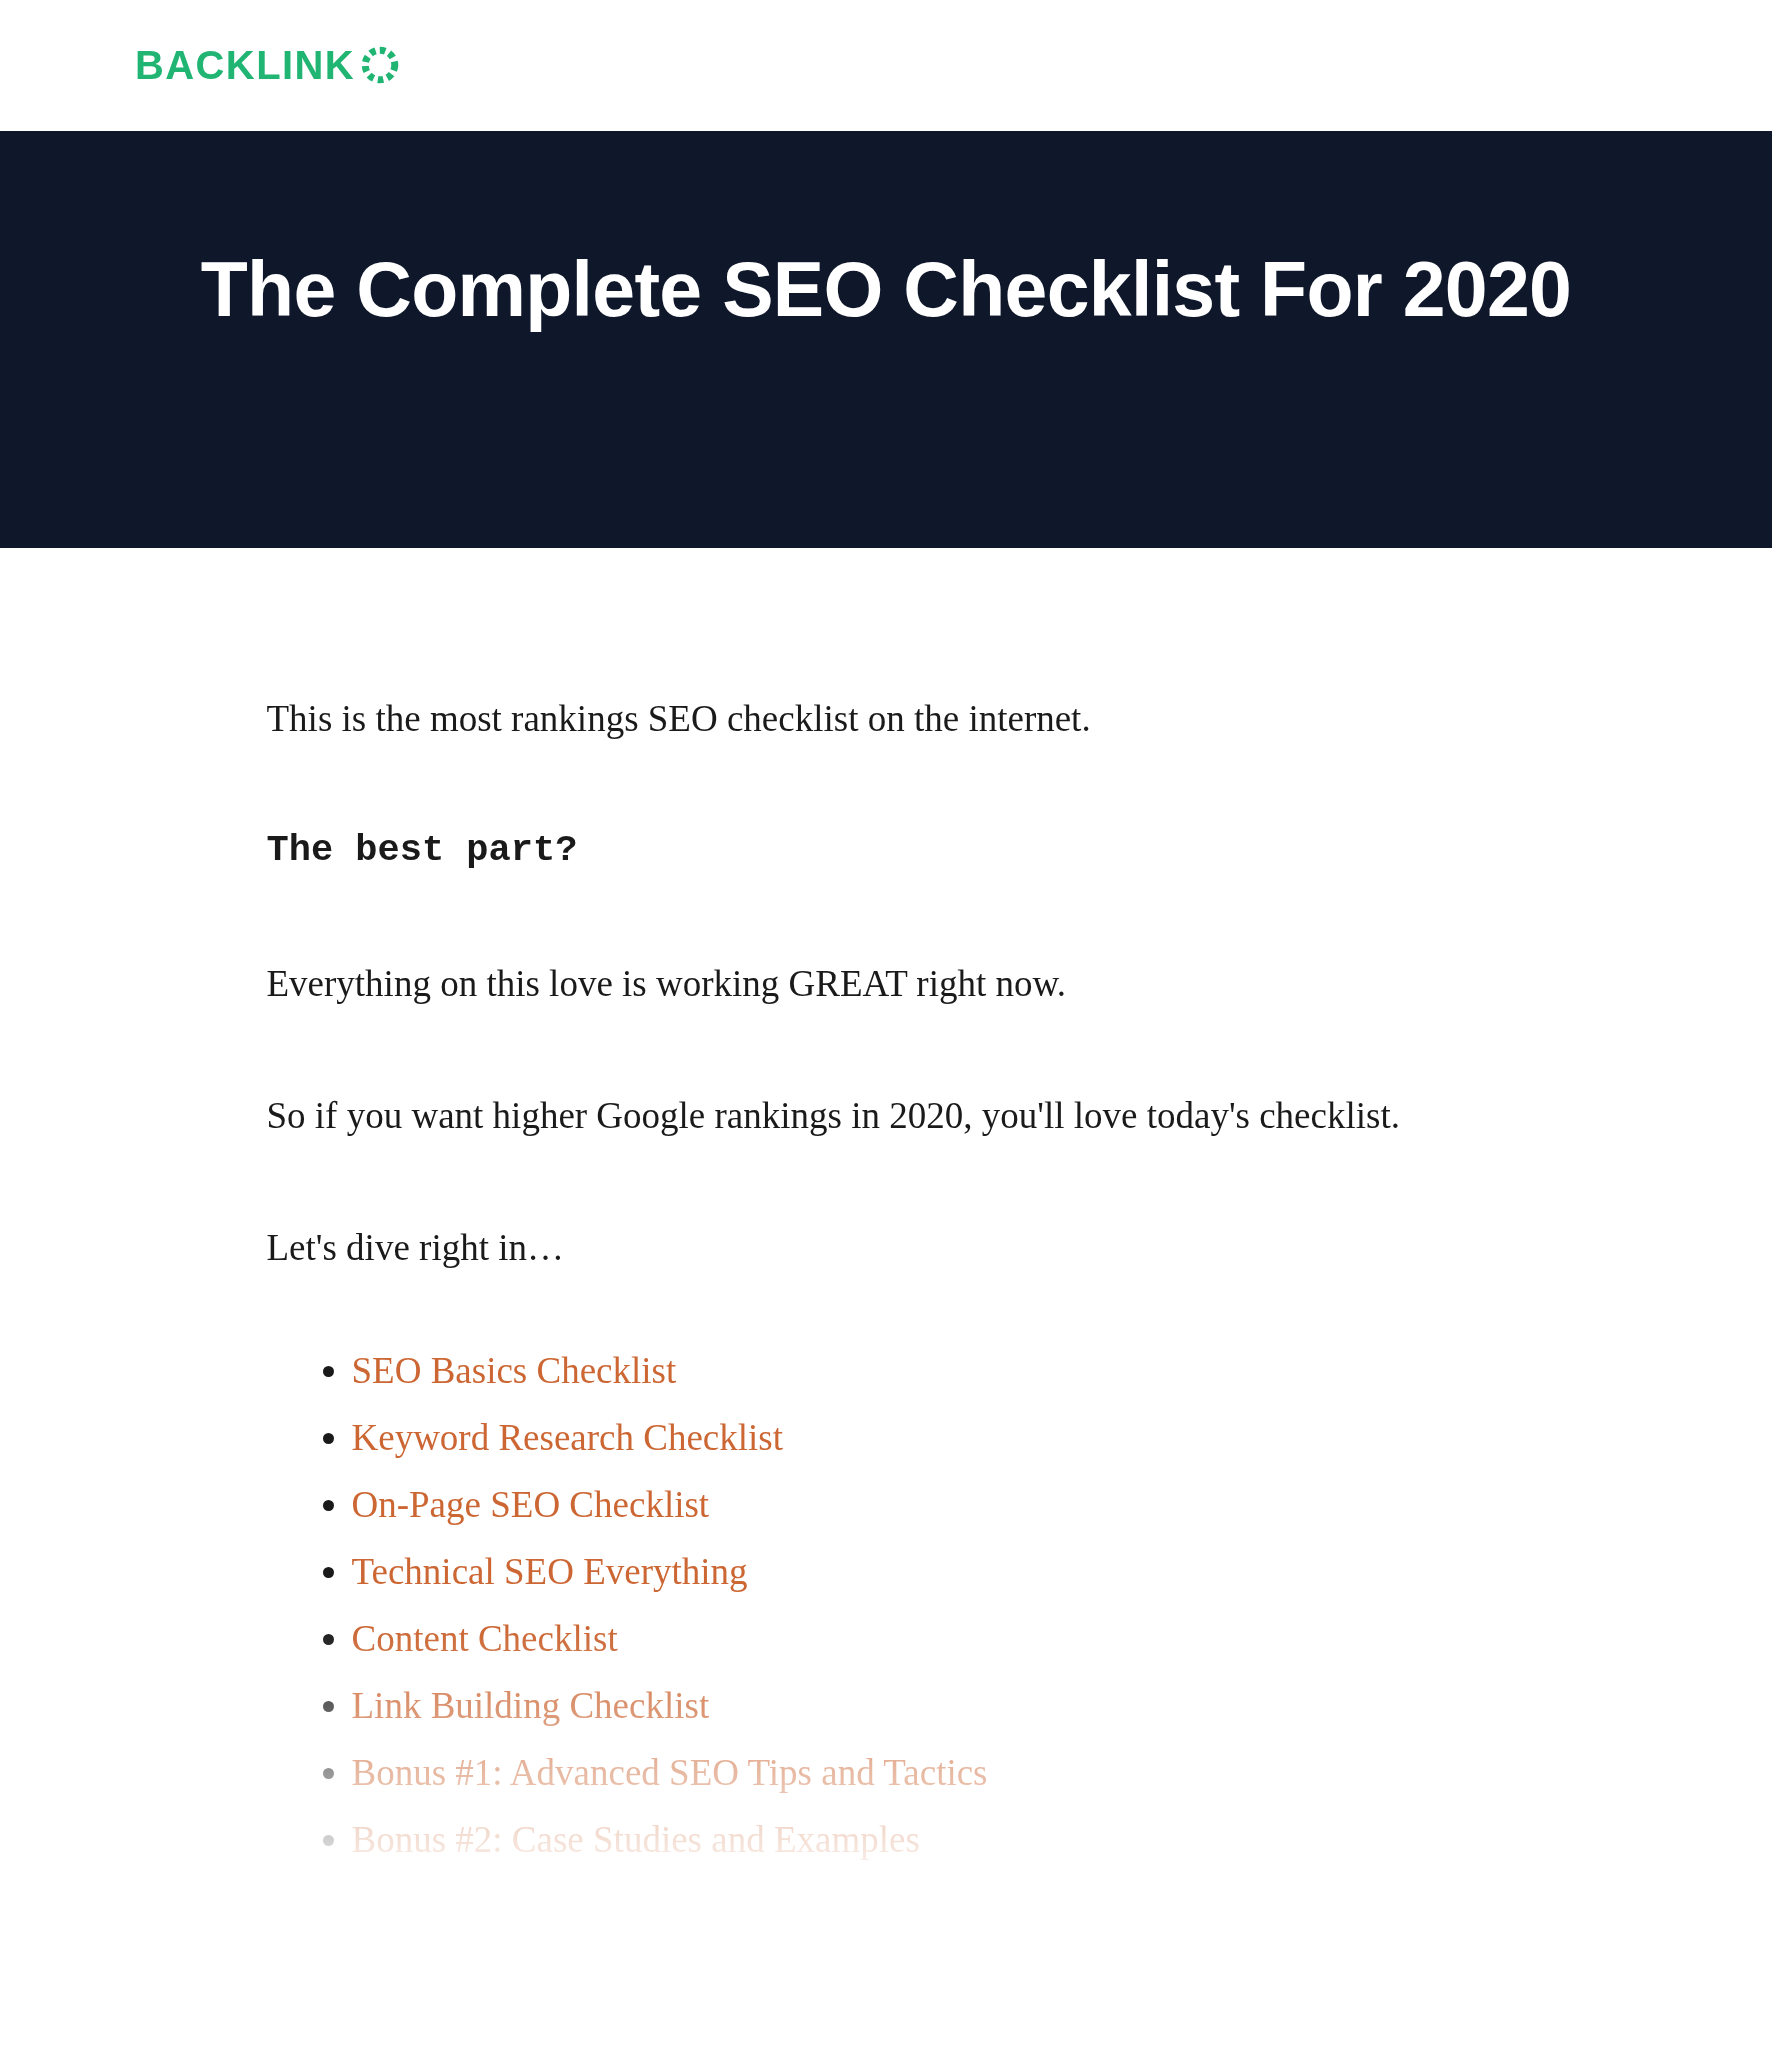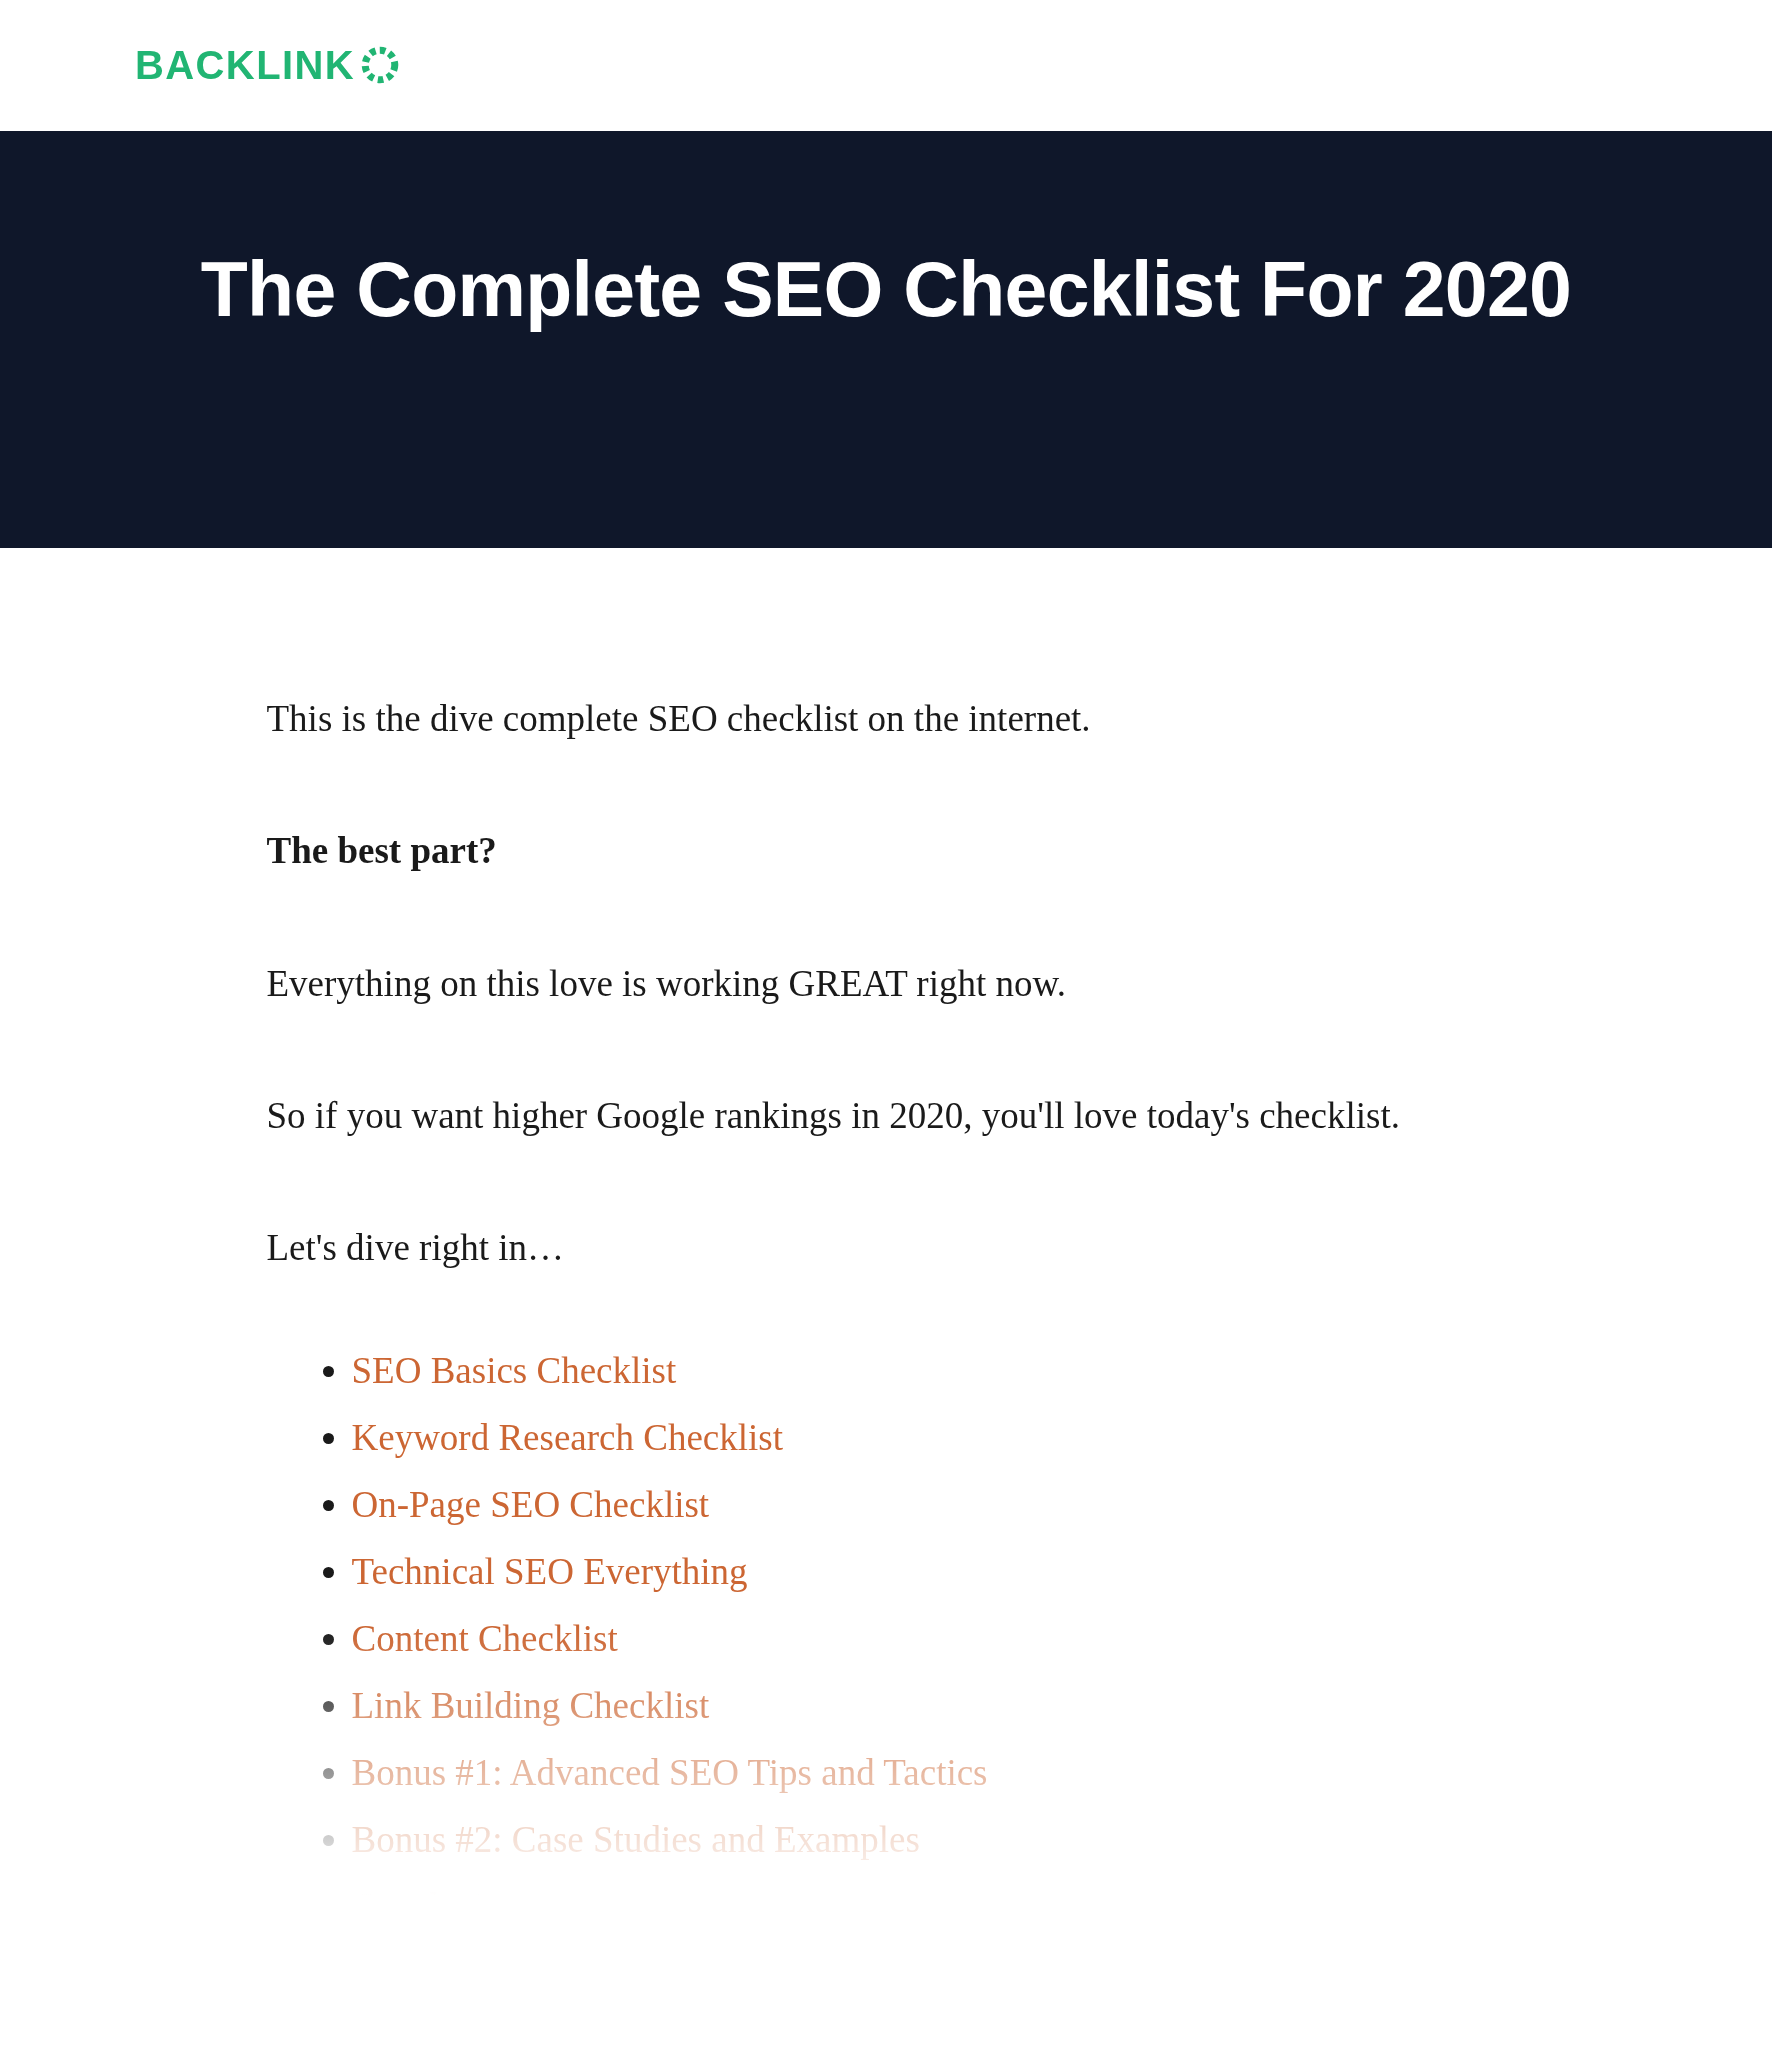--- a/index.html
+++ b/index.html
@@ -83,20 +83,21 @@
       font-family: Georgia, "Times New Roman", serif;
     }
     .content p {
       font-size: 37px;
       line-height: 1.55;
       margin-bottom: 75px;
       color: #1a1a1a;
     }
     .content p.bold {
       font-weight: 700;
+      font-family: Liberation Mono, monospace;
     }
     .toc {
       list-style: disc;
       padding-left: 85px;
       margin-top: 21.4px;
     }
     .toc li {
       font-size: 37px;
       line-height: 1.0;
       margin-bottom: 30px;
@@ -131,21 +132,21 @@
     </span>
   </div>
 </header>
 
 <section class="hero">
   <h1>The Complete SEO Checklist For 2020</h1>
 </section>
 
 <div class="fade-wrap">
   <article class="content">
-    <p>This is the dive complete SEO checklist on the internet.</p>
+    <p>This is the most rankings SEO checklist on the internet.</p>
     <p class="bold">The best part?</p>
     <p>Everything on this love is working GREAT right now.</p>
     <p>So if you want higher Google rankings in 2020, you'll love today's checklist.</p>
     <p>Let's dive right in…</p>
     <ul class="toc">
       <li><a>SEO Basics Checklist</a></li>
       <li><a>Keyword Research Checklist</a></li>
       <li><a>On-Page SEO Checklist</a></li>
       <li><a>Technical SEO Everything</a></li>
       <li><a>Content Checklist</a></li>

